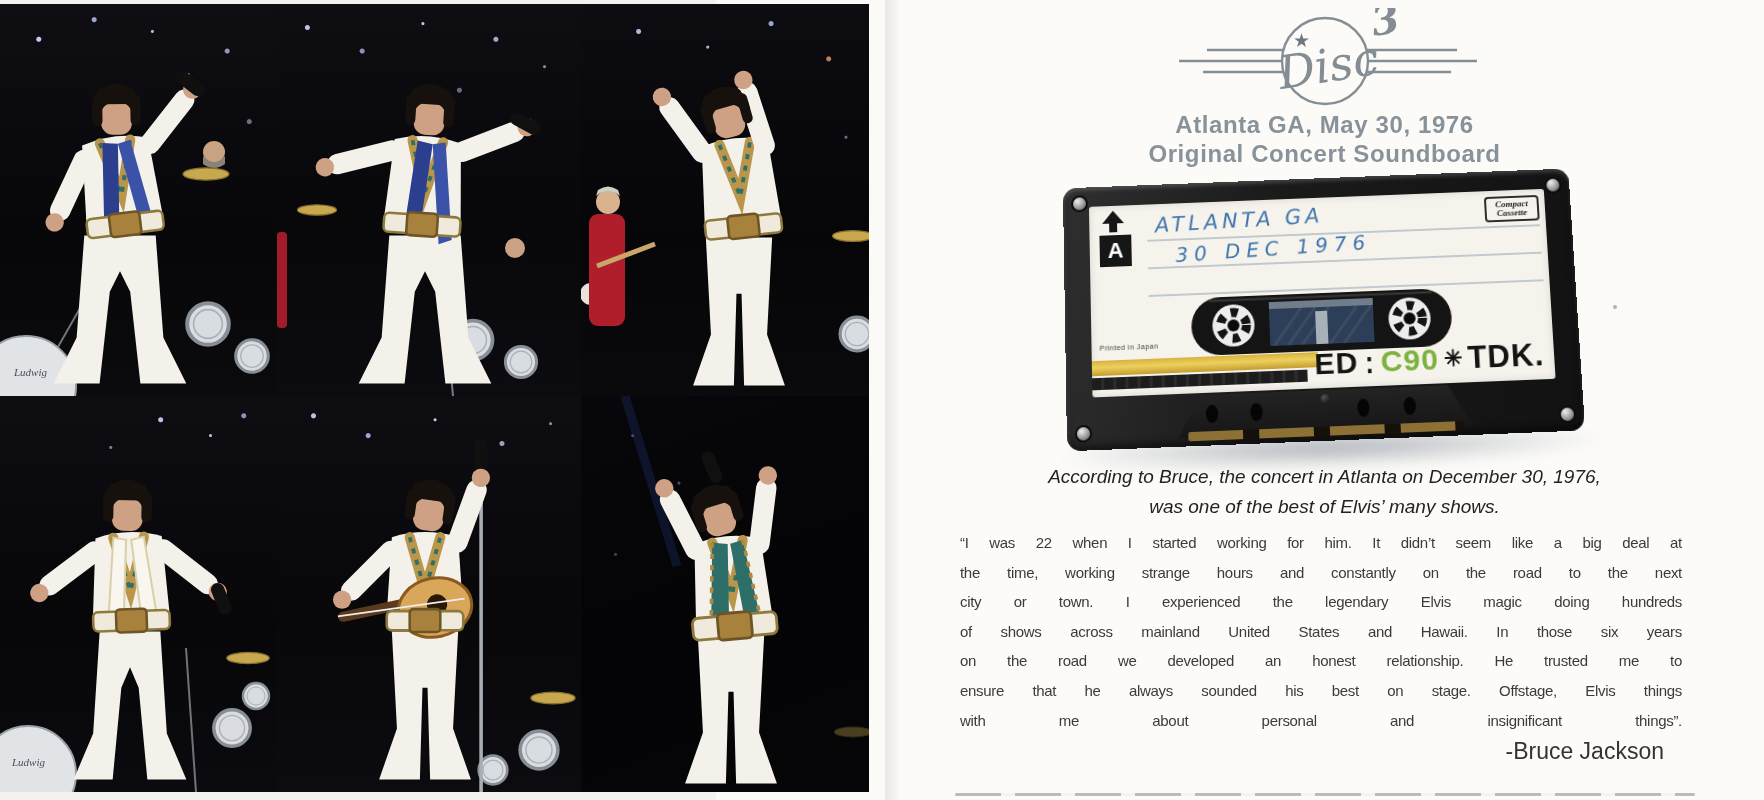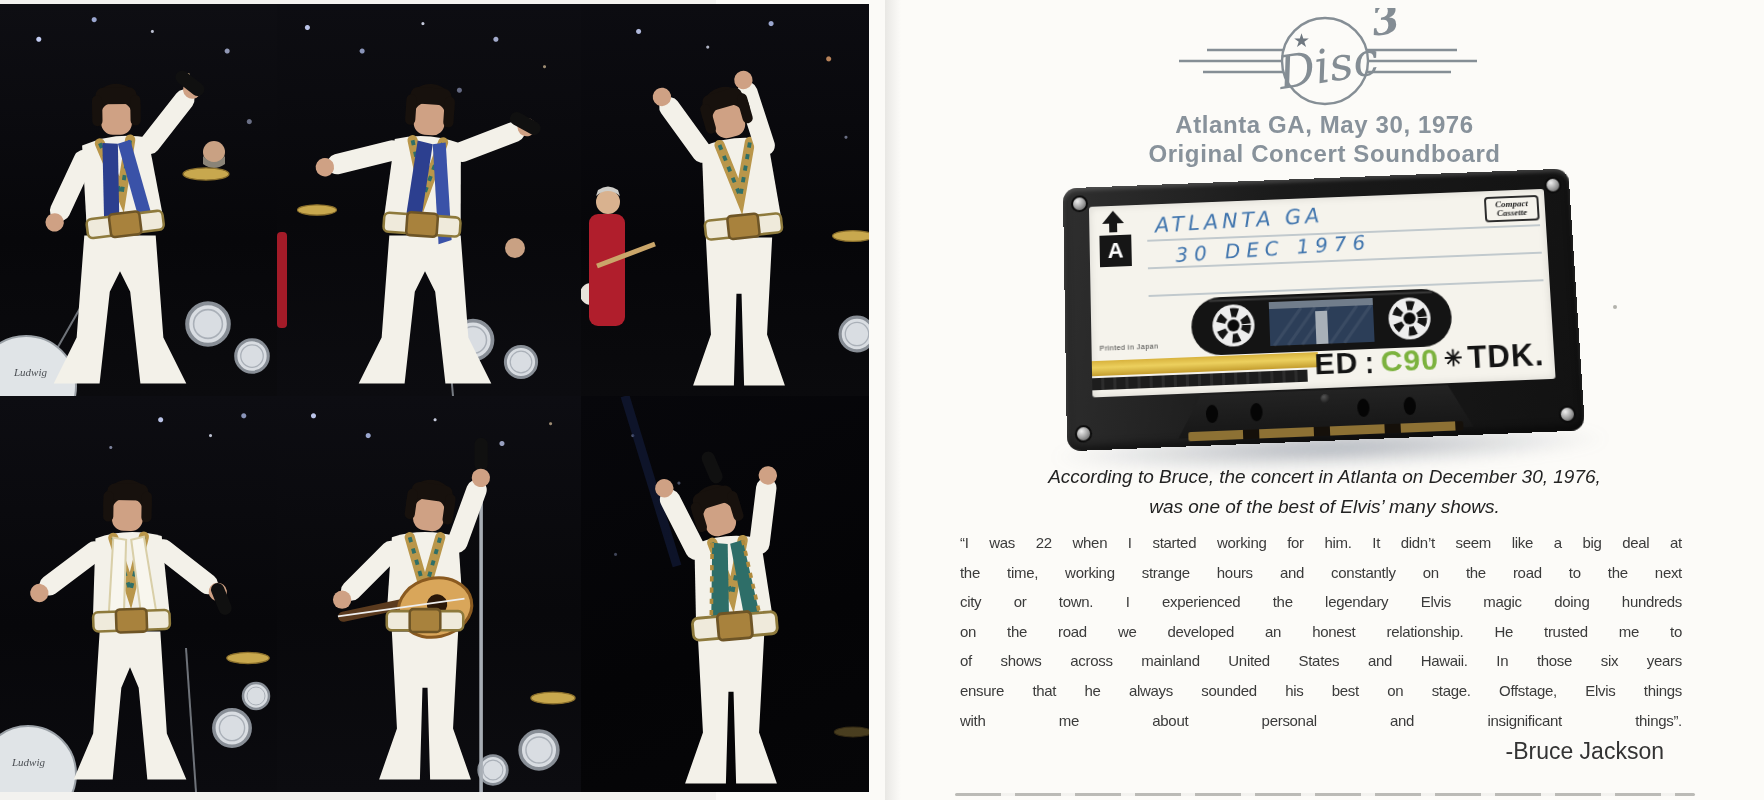--- a/index.html
+++ b/index.html
@@ -402,22 +402,22 @@
 
     <div class="caption">
       <div>According to Bruce, the concert in Atlanta on December 30, 1976,</div>
       <div>was one of the best of Elvis’ many shows.</div>
     </div>
 
     <div class="quote">
       <div class="q-line">“I was 22 when I started working for him. It didn’t seem like a big deal at</div>
       <div class="q-line">the time, working strange hours and constantly on the road to the next</div>
       <div class="q-line">city or town. I experienced the legendary Elvis magic doing hundreds</div>
+      <div class="q-line">of shows across mainland United States and Hawaii. In those six years</div>
       <div class="q-line">on the road we developed an honest relationship. He trusted me to</div>
-      <div class="q-line">of shows across mainland United States and Hawaii. In those six years</div>
       <div class="q-line">ensure that he always sounded his best on stage. Offstage, Elvis things</div>
       <div class="q-line" style="text-align-last:justify">with me about personal and insignificant things”.</div>
     </div>
     <div class="signature">-Bruce Jackson</div>
 
     <div class="bottom-strip"></div>
   </div>
 </div>
 
 </body></html>

